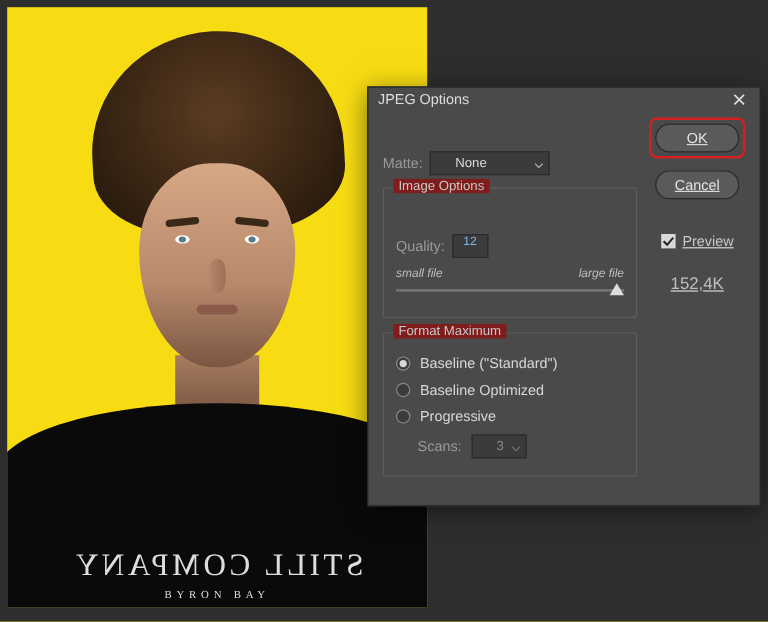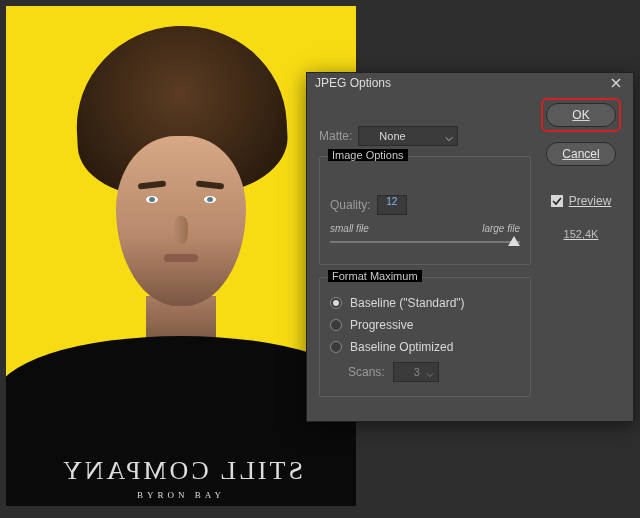--- a/index.html
+++ b/index.html
@@ -79,21 +79,21 @@
   .caret svg{ width:8px; height:8px; fill:#bbb;}
   .input{
     background:#3b3b3b; border:1px solid #2b2b2b; color:#7fb7ee;
     width:30px; height:20px; text-align:center; font-size:10px;
   }
   .fieldset{
     border:1px solid #5d5d5d; border-radius:2px; padding:10px 10px 14px 10px;
     margin-right:90px; margin-bottom:12px; position:relative;
   }
   .fieldset .legend{
-    position:absolute; top:-8px; left:8px; background:#000000; padding:0 4px;
+    position:absolute; top:-8px; left:8px; background:#7f1d1d; padding:0 4px;
     font-size:11px; color:#c8c8c8;
   }
   .sliderlabels{ display:flex; justify-content:space-between; font-size:10px; font-style:italic;
                  color:#bdbdbd; margin-top:6px;}
   .slider{ position:relative; height:14px; margin-top:2px;}
   .track{ position:absolute; left:0; right:0; top:5px; height:2px; background:#777;}
   .thumb{ position:absolute; right:0; top:0; width:0; height:0;
           border-left:6px solid transparent; border-right:6px solid transparent;
           border-bottom:10px solid #ddd;}
   .radio-row{ display:flex; align-items:center; gap:8px; margin:8px 0; font-size:12px;}
@@ -107,21 +107,21 @@
     width:70px; height:24px; border:1px solid #2a2a2a; background:#5a5a5a;
     color:#e4e4e4; border-radius:12px; font-size:12px;
     display:flex; align-items:center; justify-content:center;
   }
   .btncol{ position:absolute; right:12px; top:6px; display:flex; flex-direction:column; gap:10px; align-items:center;text-decoration:underline;}
   .okwrap{ border:2px solid #d42020; border-radius:6px; padding:3px;}
   .check-row{ display:flex; align-items:center; gap:6px; margin-top:18px;}
   .checkbox{ width:12px; height:12px; background:#d8d8d8; display:inline-flex;
              align-items:center; justify-content:center;}
   .checkbox svg{ width:10px; height:10px; }
-  .filesize{ font-size:11px; color:#bfbfbf; margin-top:10px;}
+  .filesize{ font-size:14px; color:#bfbfbf; margin-top:10px;}
   .matte-row{ margin-right:90px; margin-bottom:10px;}
 </style>
 </head>
 <body>
 
 <div class="photo">
   <div class="neck"></div>
   <div class="shirt">
     <div class="shirt-text">
       <span class="line1">STILL COMPANY</span>
@@ -197,25 +197,25 @@
     </div>
 
     <div class="fieldset">
       <span class="legend">Format Maximum</span>
       <div class="radio-row">
         <span class="radio checked"></span>
         <span>Baseline ("Standard")</span>
       </div>
       <div class="radio-row">
         <span class="radio"></span>
-        <span>Progressive</span>
+        <span>Baseline Optimized</span>
       </div>
       <div class="radio-row">
         <span class="radio"></span>
-        <span>Baseline Optimized</span>
+        <span>Progressive</span>
       </div>
       <div class="scans-row">
         <span class="lbl dim">Scans:</span>
         <div class="select" style="min-width:44px; color:#888">
           <span>3</span>
           <span class="caret"><svg viewBox="0 0 10 10">
                 <path d="M1 3 L5 7 L9 3" stroke="#777" stroke-width="1.2" fill="none"></path>
               </svg></span>
         </div>
       </div>

